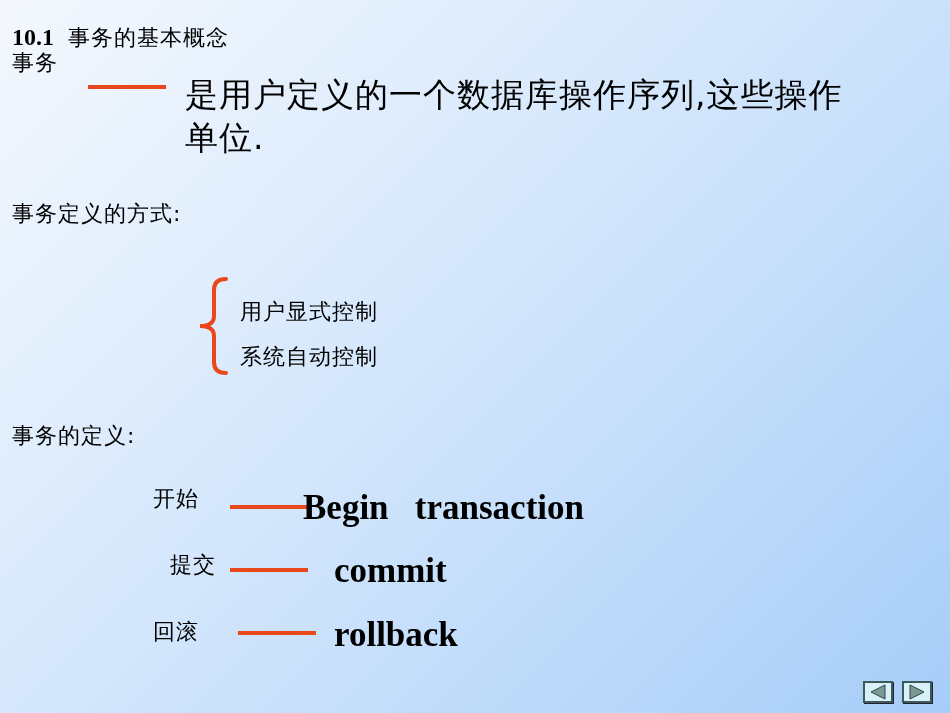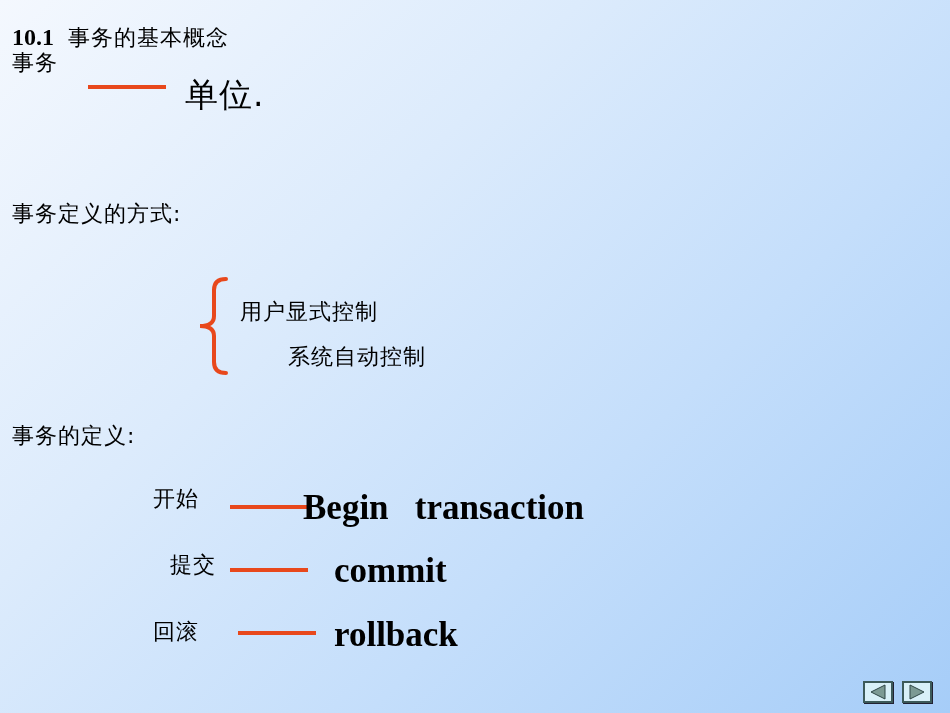--- a/index.html
+++ b/index.html
@@ -29,30 +29,31 @@
 <body>
 
 <div class="abs title" style="left:12px; top:14px;">
   <span class="num">10.1</span><span class="txt cn">事务的基本概念</span>
 </div>
 
 <div class="abs cn" style="left:12px; top:52px;">事务</div>
 <div class="dash" style="left:88px; top:85px; width:78px;"></div>
 
 <div class="abs def-block" style="left:185px; top:73px;">
+  <div>是用户定义的一个数据库操作序列,这些操作</div>
   <div>单位.</div>
 </div>
 
 <div class="abs cn" style="left:12px; top:203px;">事务定义的方式:</div>
 
 <svg class="brace" style="left:196px; top:276px;" width="34" height="100" viewBox="0 0 34 100">
   <path d="M30 3 Q18 3 18 14 L18 40 Q18 50 4 50 Q18 50 18 60 L18 86 Q18 97 30 97" fill="none" stroke="#e8481c" stroke-width="4" stroke-linecap="round"></path>
 </svg>
 <div class="abs cn" style="left:240px; top:274px;margin-top:27px;">用户显式控制</div>
-<div class="abs cn" style="left:240px; top:346px;margin-left:48px;">系统自动控制</div>
+<div class="abs cn" style="left:240px; top:346px;">系统自动控制</div>
 
 <div class="abs cn" style="left:12px; top:425px;">事务的定义:</div>
 
 <div class="abs cn" style="left:153px; top:488px;">开始</div>
 <div class="dash" style="left:230px; top:505px; width:78px;"></div>
 <div class="abs en" style="left:303px; top:490px; white-space:pre;">Begin   transaction</div>
 
 <div class="abs cn" style="left:170px; top:554px;">提交</div>
 <div class="dash" style="left:230px; top:568px; width:78px;"></div>
 <div class="abs en" style="left:334px; top:553px;">commit</div>

